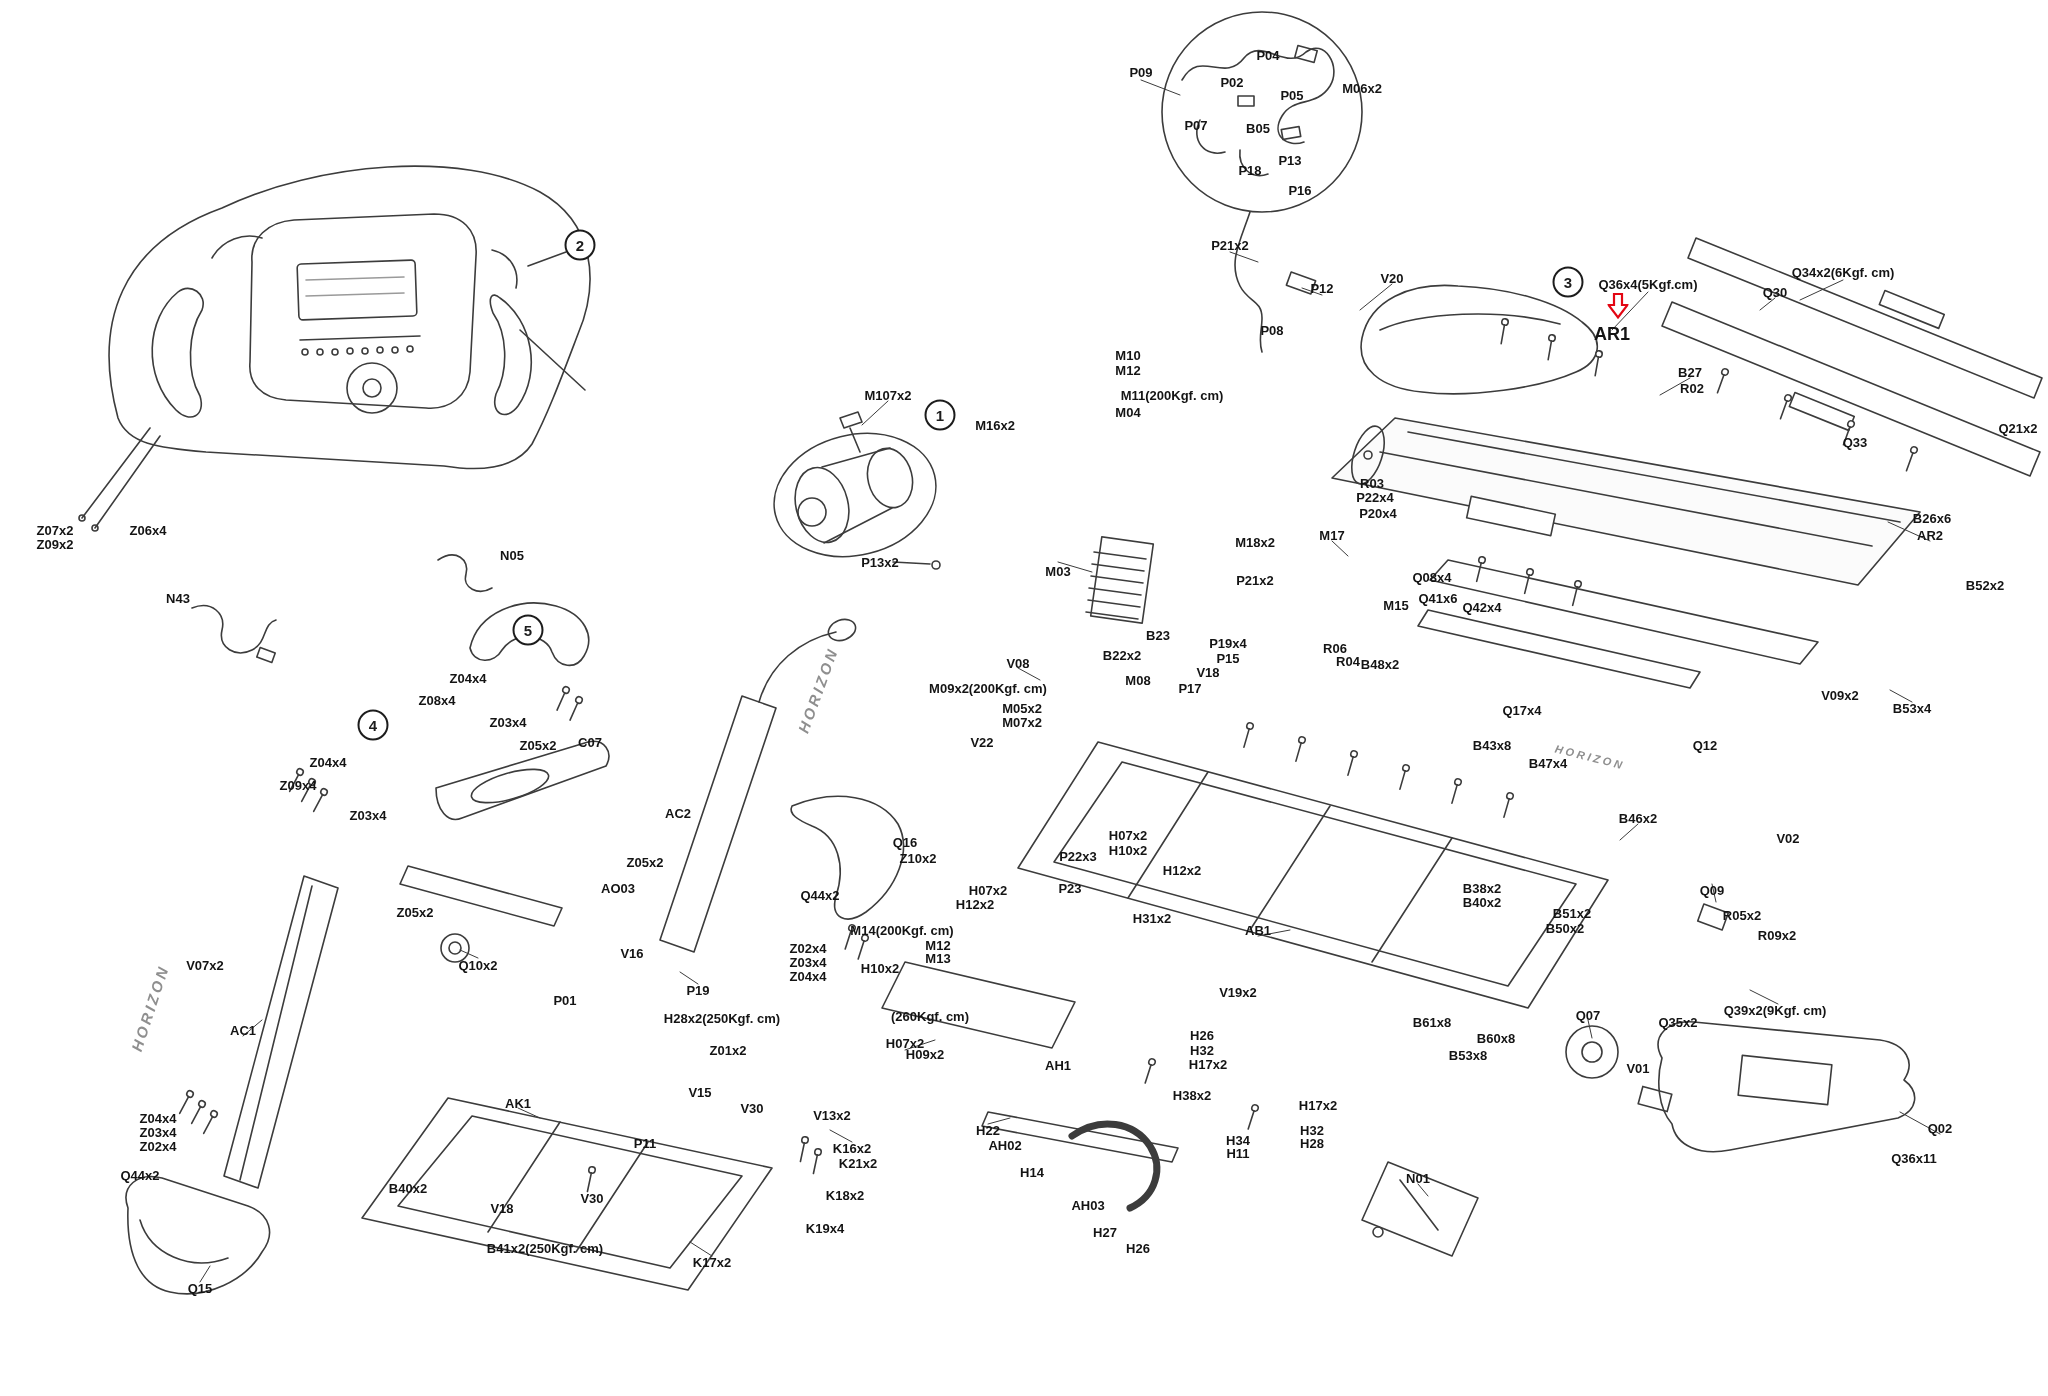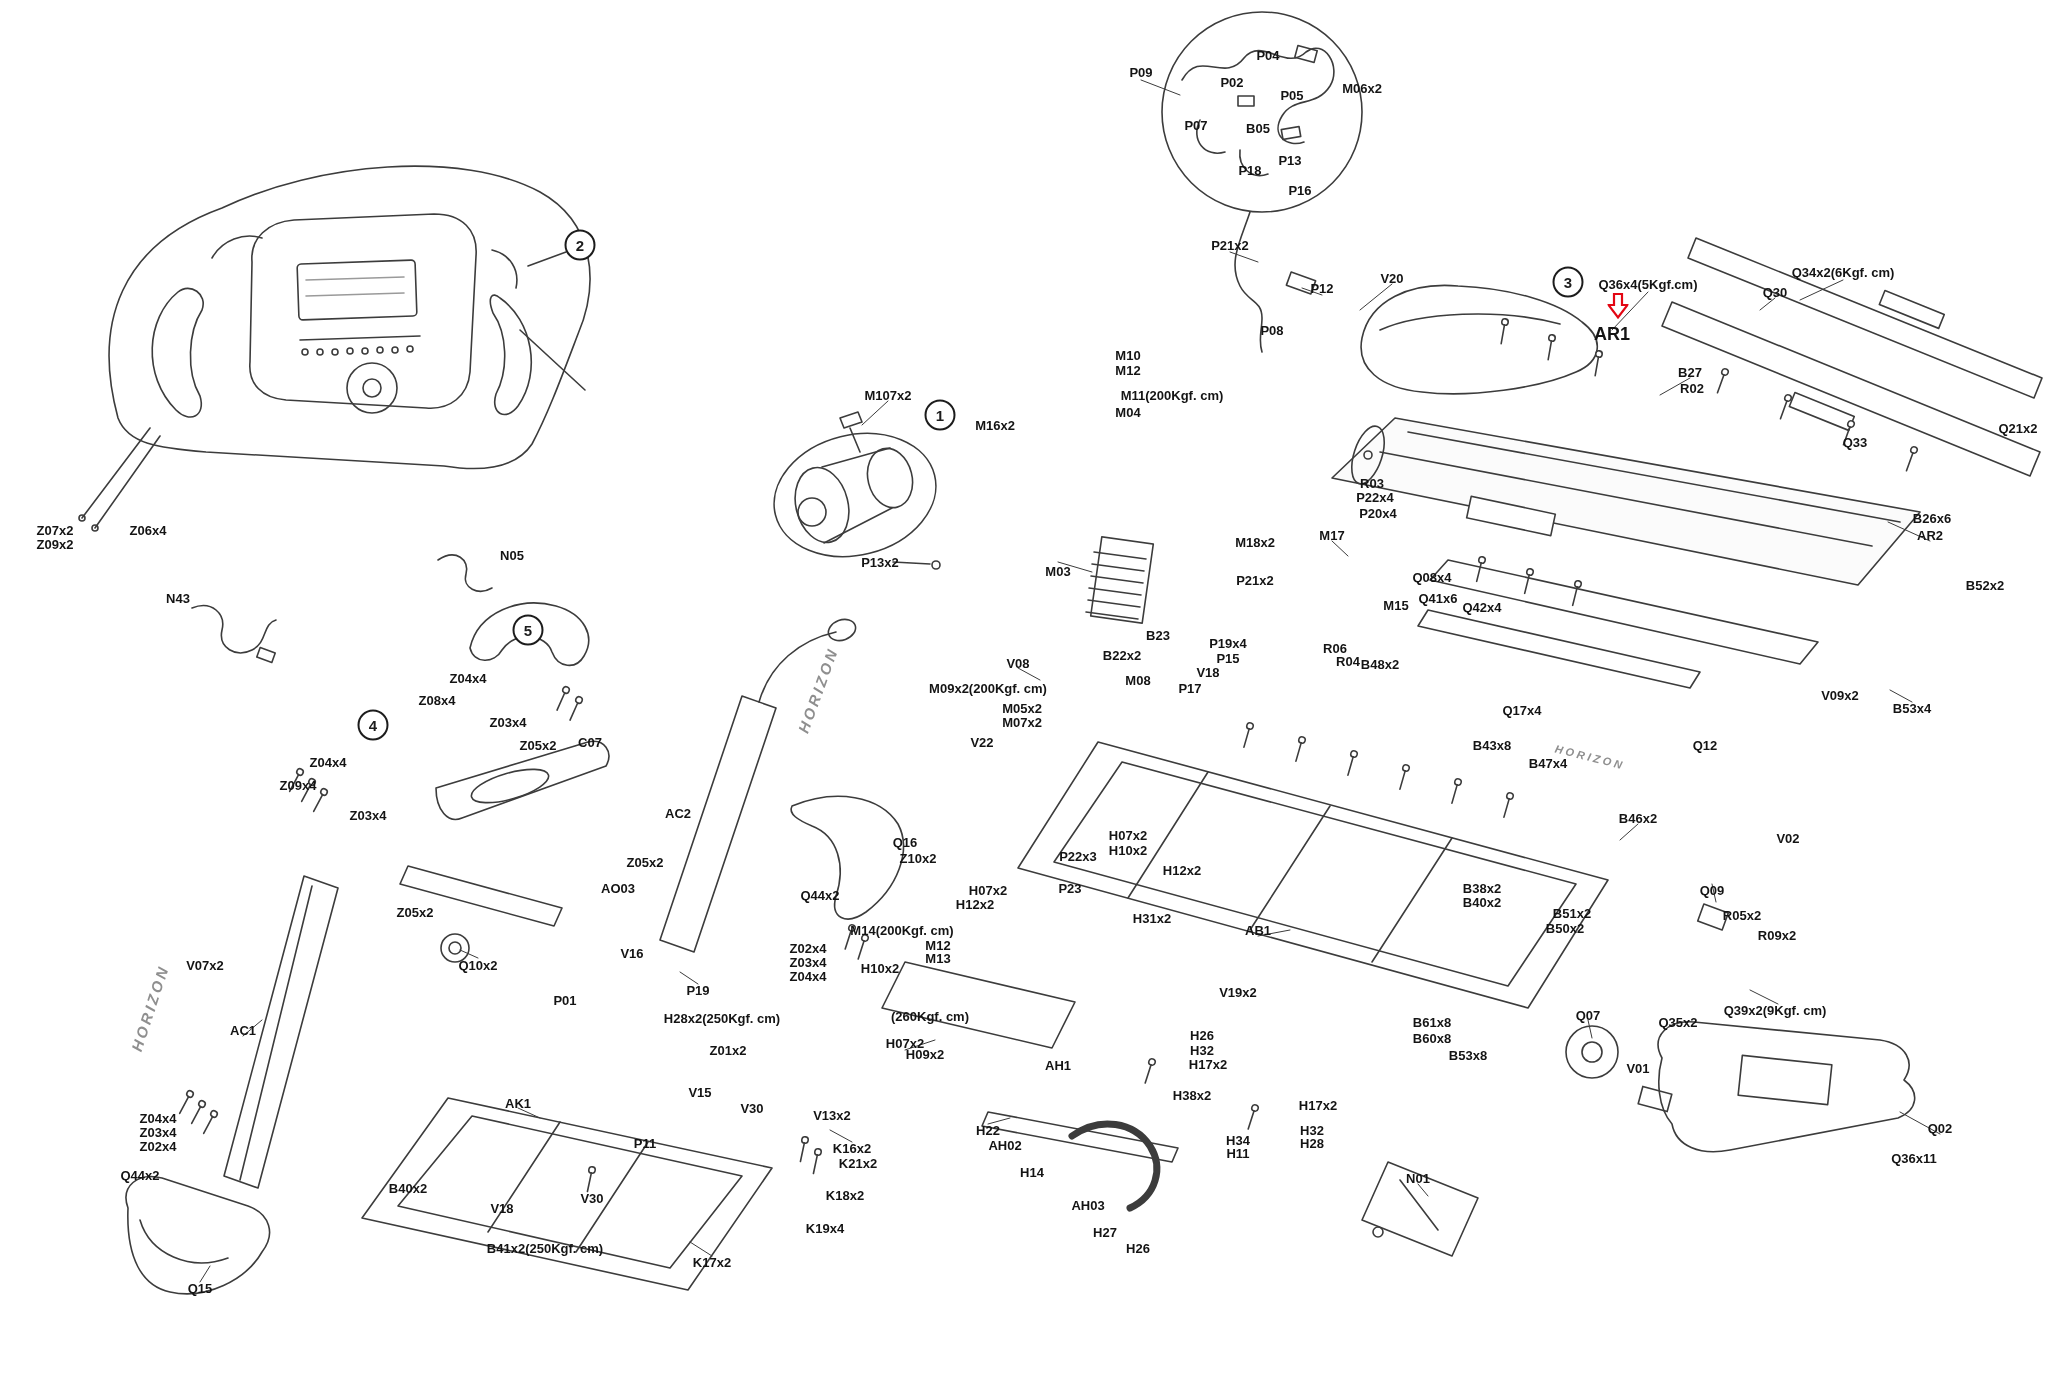--- a/index.html
+++ b/index.html
@@ -407,21 +407,21 @@
       <span class="part-label" style="left: 930px; top: 1016px;">(260Kgf. cm)</span>
       <span class="part-label" style="left: 905px; top: 1043px;">H07x2</span>
       <span class="part-label" style="left: 1058px; top: 1065px;">AH1</span>
       <span class="part-label" style="left: 1258px; top: 930px;">AB1</span>
       <span class="part-label" style="left: 1238px; top: 992px;">V19x2</span>
       <span class="part-label" style="left: 1482px; top: 888px;">B38x2</span>
       <span class="part-label" style="left: 1482px; top: 902px;">B40x2</span>
       <span class="part-label" style="left: 1572px; top: 913px;">B51x2</span>
       <span class="part-label" style="left: 1565px; top: 928px;">B50x2</span>
       <span class="part-label" style="left: 1432px; top: 1022px;">B61x8</span>
-      <span class="part-label" style="left: 1432px; top: 1038px; text-align: center;">B60x8</span>
+      <span class="part-label" style="left: 1496px; top: 1038px; text-align: center;">B60x8</span>
       <span class="part-label" style="left: 1468px; top: 1055px;">B53x8</span>
       <span class="part-label" style="left: 1202px; top: 1035px;">H26</span>
       <span class="part-label" style="left: 1202px; top: 1050px;">H32</span>
       <span class="part-label" style="left: 1208px; top: 1064px;">H17x2</span>
       <span class="part-label" style="left: 1192px; top: 1095px;">H38x2</span>
       <span class="part-label" style="left: 988px; top: 1130px;">H22</span>
       <span class="part-label" style="left: 1005px; top: 1145px;">AH02</span>
       <span class="part-label" style="left: 1032px; top: 1172px;">H14</span>
       <span class="part-label" style="left: 1318px; top: 1105px;">H17x2</span>
       <span class="part-label" style="left: 1238px; top: 1140px;">H34</span>

